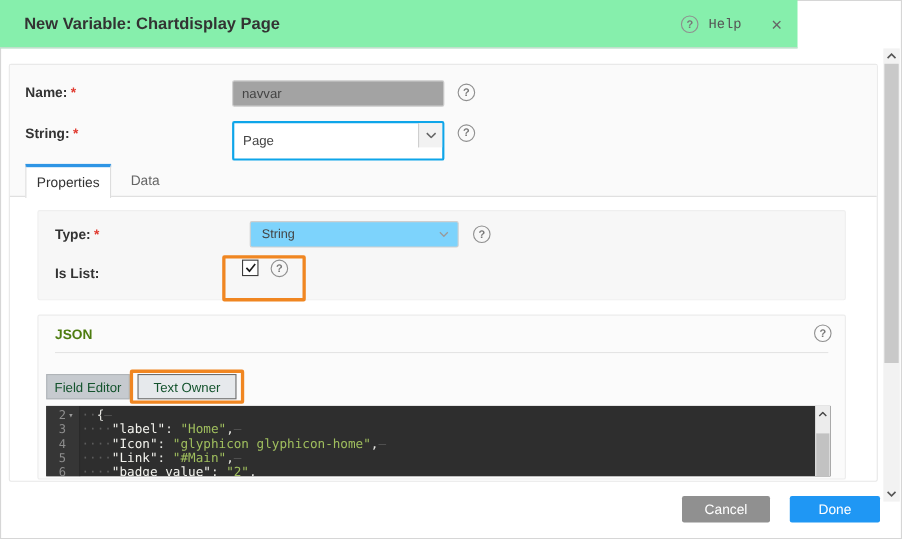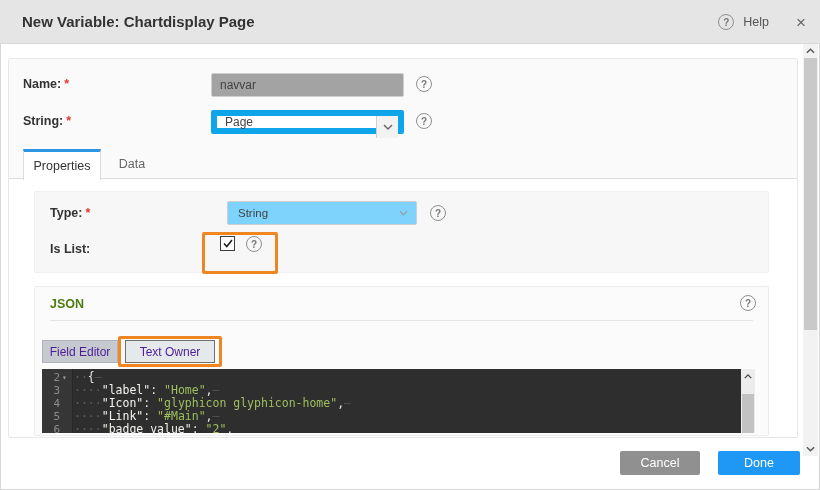--- a/index.html
+++ b/index.html
@@ -4,49 +4,49 @@
 <style>
   * { margin:0; padding:0; box-sizing:border-box; }
   html,body { background:#fff; }
   body { font-family:"Liberation Sans", sans-serif; }
   .dialog {
     position:relative; width:820px; height:490px; background:#fff;
     overflow:hidden; box-shadow: inset 0 0 0 1px #d6d6d6;
   }
   
   .hdr {
-    position:absolute; left:0; top:0; width:820px; height:44px;
-    background:#e5e5e5; border-bottom:1px solid #d9d9d9;
+    position:absolute; left:0; top:0; width:725px; height:44px;
+    background:#86efac; border-bottom:1px solid #d9d9d9;
     display:flex; align-items:center;
   }
   .hdr-title { margin-left:22px; font-size:15px; font-weight:bold; color:#333; }
   .hdr-right { position:absolute; right:14px; top:0; height:44px; display:flex; align-items:center; gap:9px; }
   .qicon {
     display:inline-flex; align-items:center; justify-content:center;
     width:16px; height:16px; border:1px solid #8f8f8f; border-radius:50%;
     color:#777; font-size:10px; font-weight:bold; background:transparent; cursor:pointer;
   }
-  .hdr-help { font-size:12.5px; color:#555; cursor:pointer; }
+  .hdr-help { font-size:12.5px; color:#555; cursor:pointer;font-family:Liberation Mono, monospace; }
   .hdr-close { font-size:17px; color:#666; margin-left:18px; cursor:pointer; line-height:1; }
   
   .panel {
     position:absolute; left:8px; top:58px; width:790px; height:380px;
     background:#fff; border:1px solid #e7e7e7; border-radius:2px;
   }
   .panel-top { position:absolute; left:0; top:0; right:0; height:120px; background:#fafafa; }
   .frm-label { position:absolute; font-size:12.5px; font-weight:bold; color:#333; }
   .req { color:#e0392e; margin-left:3px; font-weight:bold; }
   .txt-input {
     position:absolute; left:202px; width:193px; height:24px; background:#a3a3a3;
     border:1px solid #cfcfcf; border-radius:2px; font-size:12px; color:#444;
     padding:0 8px; font-family:"Liberation Sans", sans-serif;
   }
   .sel {
-    position:absolute; left:202px; width:193px; height:24px; background:#fff;
-    border:6px solid #0ea5e9; border-radius:2px; font-size:12px; color:#444;
+    position:absolute; left:202px; width:193px; height:36px; background:#fff;
+    border:2px solid #0ea5e9; border-radius:2px; font-size:12px; color:#444;
     display:flex; align-items:center; padding-left:8px; cursor:pointer;
   }
   .sel .sel-arrow-box {
     position:absolute; right:0; top:0; width:22px; height:22px; background:#f2f2f2;
     border-left:1px solid #cfcfcf; display:flex; align-items:center; justify-content:center;
   }
   .help-dot { position:absolute; left:407px; }
   
   .tabbar { position:absolute; left:0; right:0; top:90px; height:30px; border-bottom:1px solid #ddd; }
   .tab {
@@ -80,21 +80,21 @@
   .annot-islist { left:167px; top:40px; width:76px; height:42px; }
   
   .jsonpanel {
     position:absolute; left:25px; top:227px; width:735px; height:150px;
     background:#fbfbfb; border:1px solid #ececec; border-radius:2px;
   }
   .json-title { position:absolute; left:15px; top:10px; font-size:12.5px; font-weight:bold; color:#4d7c0f; }
   .json-q { position:absolute; right:12px; top:8px; }
   .json-divider { position:absolute; left:15px; right:15px; top:33px; border-top:1px solid #e4e4e4; }
   .btn-editor {
-    position:absolute; top:53px; height:23px; font-size:12px; color:#4c1d95;
+    position:absolute; top:53px; height:23px; font-size:12px; color:#14532d;
     display:flex; align-items:center; justify-content:center; cursor:pointer;
     font-family:"Liberation Sans", sans-serif;
   }
   .btn-field { left:7px; width:76px; background:#c6cacf; border:1px solid #b0b4b8; }
   .btn-text  { left:90px; width:90px; background:#e6e9ec; border:1px solid #6e6e6e; }
   .annot-texteditor { left:83px; top:49px; width:104px; height:31px; }
   
   .editor {
     position:absolute; left:7px; top:82px; width:713px; height:64px;
     background:#2e2e2e; overflow:hidden; font-family:"DejaVu Sans Mono", monospace;

